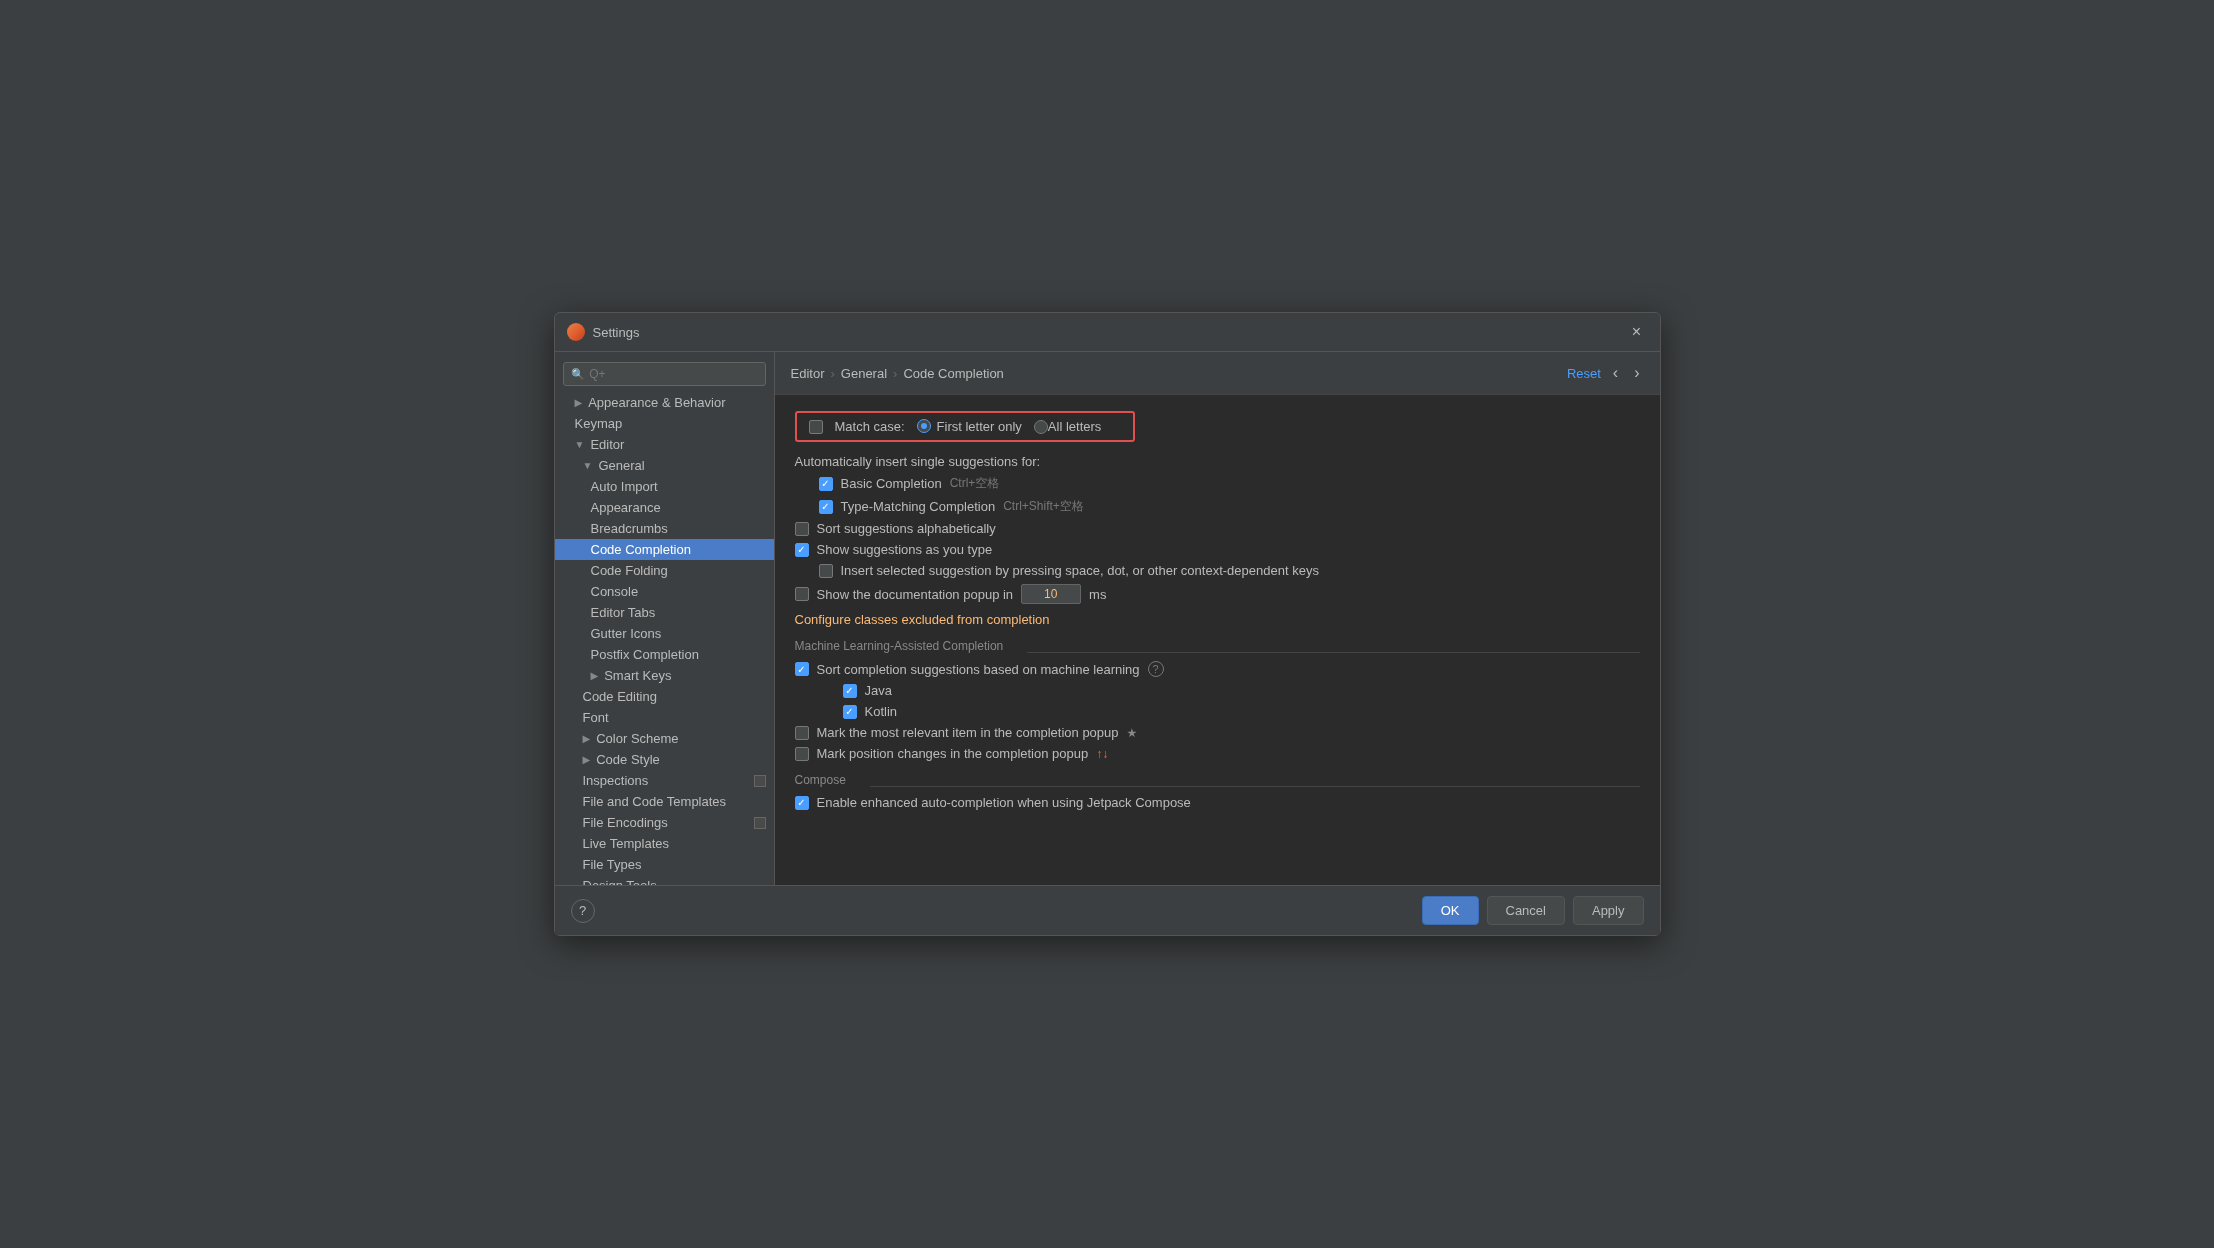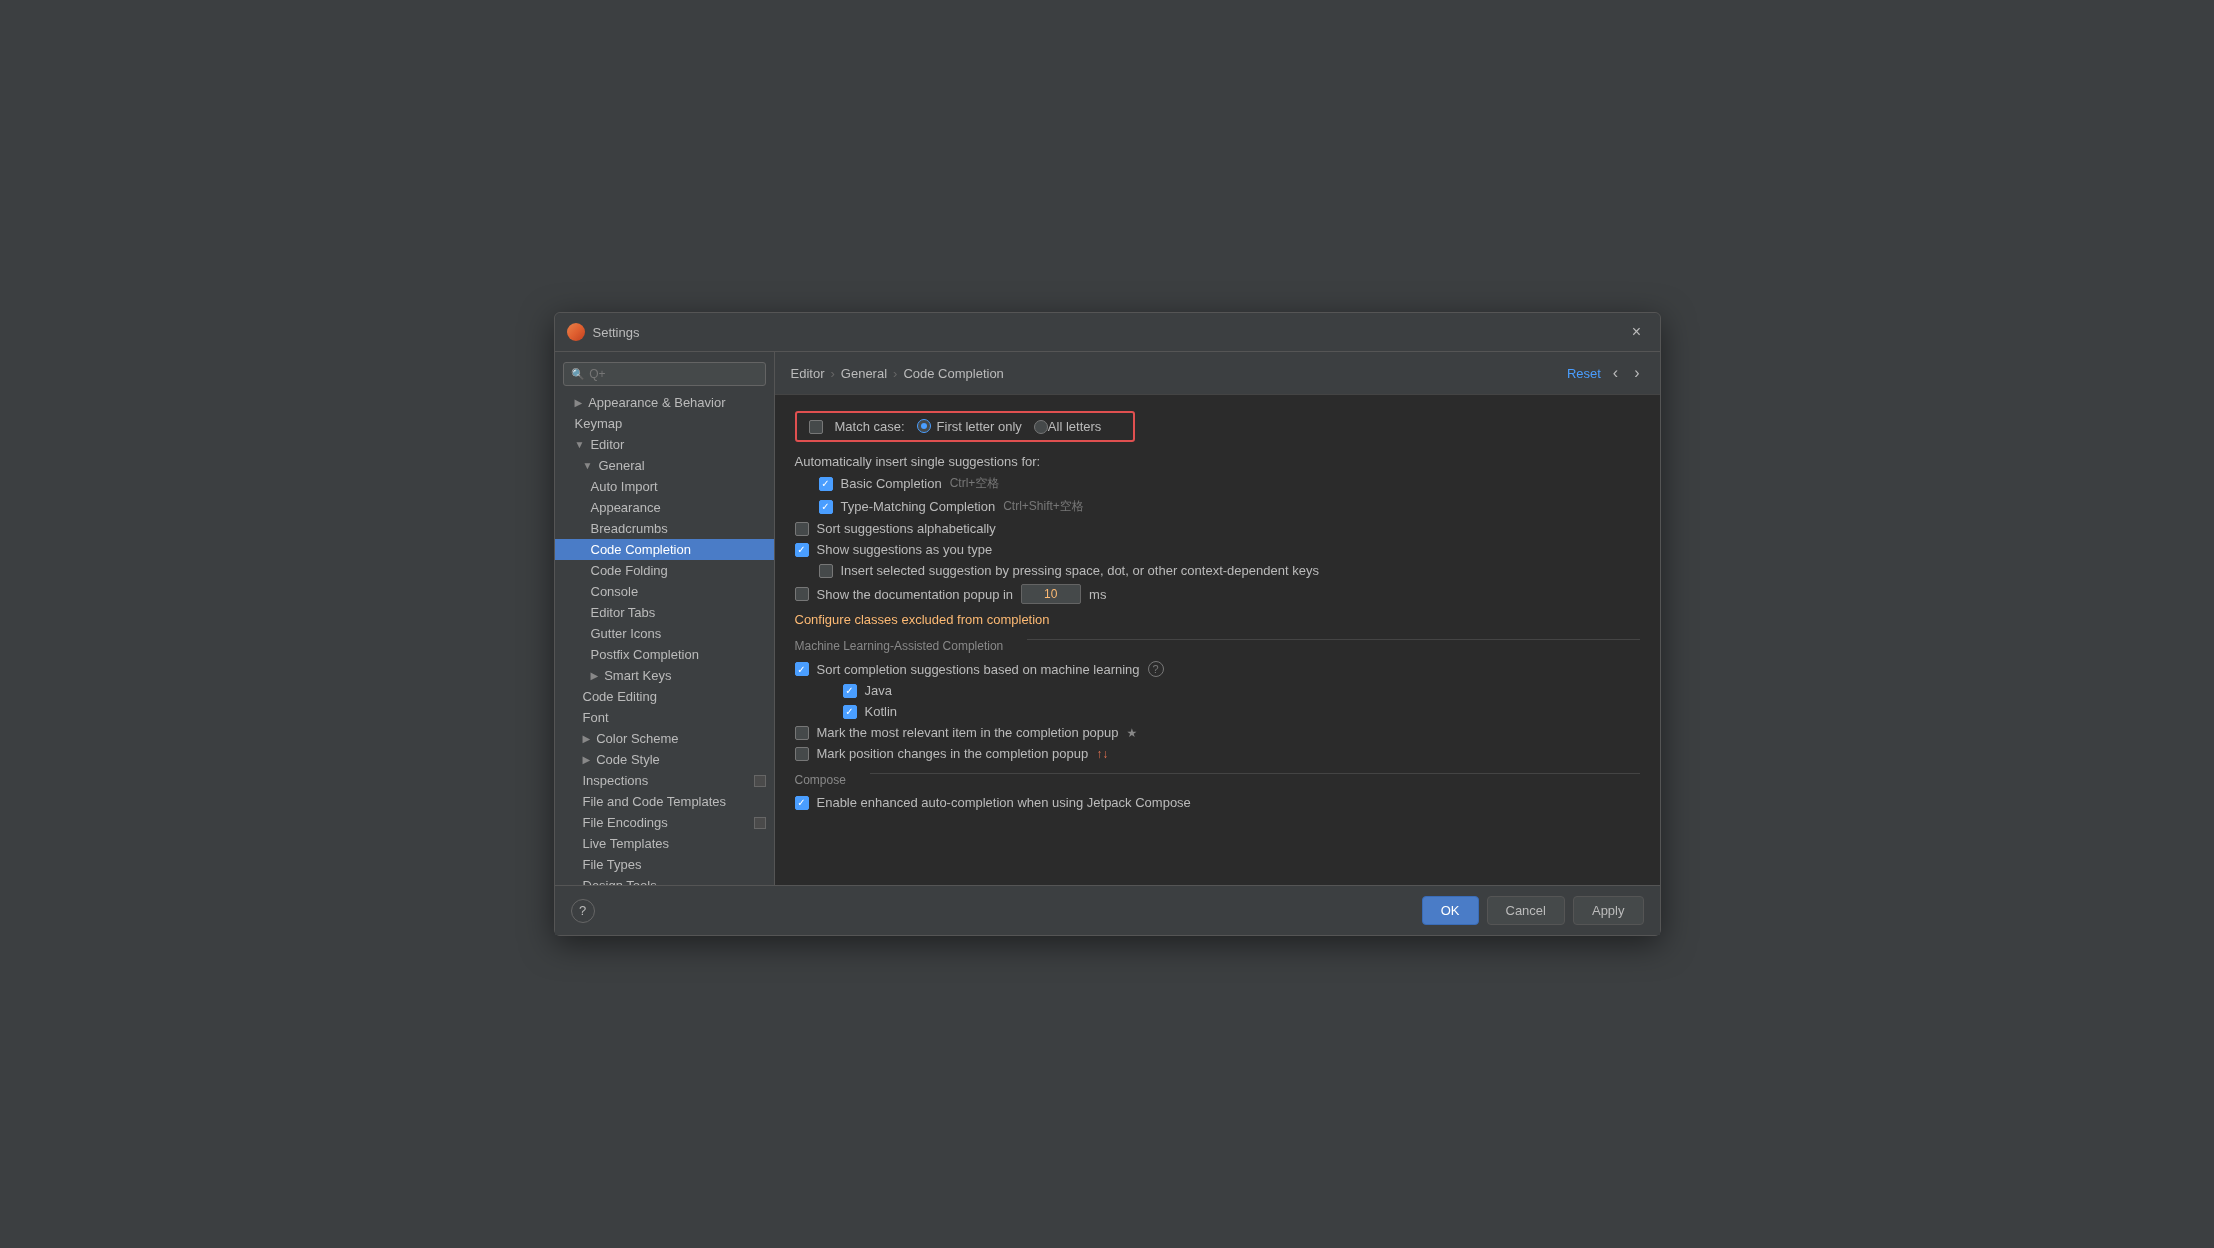--- a/index.html
+++ b/index.html
@@ -35,21 +35,21 @@
     .row { display: flex; align-items: center; gap: 8px; margin-bottom: 6px; font-size: 13px; color: #bbb; }
     .row.indented { padding-left: 24px; }
     .row.indented2 { padding-left: 48px; }
     .cb { width: 14px; height: 14px; border: 1px solid #777; background: #45494a; border-radius: 2px; display: flex; align-items: center; justify-content: center; flex-shrink: 0; cursor: pointer; }
     .cb.checked { background: #4a9eff; border-color: #4a9eff; color: #fff; font-size: 10px; }
     .rb { width: 14px; height: 14px; border: 1px solid #777; background: #45494a; border-radius: 50%; display: flex; align-items: center; justify-content: center; flex-shrink: 0; cursor: pointer; }
     .rb.checked { border-color: #4a9eff; }
     .rb.checked::after { content: ''; width: 6px; height: 6px; background: #4a9eff; border-radius: 50%; }
     .shortcut { color: #777; font-size: 12px; }
     .link { color: #fdba74; cursor: pointer; text-decoration: none; }
-    .separator-section { margin: 12px 0 8px 0; display: flex; align-items: flex-start; gap: 24px; }
+    .separator-section { margin: 12px 0 8px 0; display: flex; align-items: flex-end; gap: 24px; }
     .sep-label { color: #888; font-size: 12px; white-space: nowrap; }
     .sep-line { flex: 1; border-top: 1px solid #444; }
     .text-input { background: #45494a; border: 1px solid #646464; color: #fdba74; font-size: 12px; padding: 2px 22px; width: 60px; border-radius: 2px; }
     .help-icon { width: 16px; height: 16px; border: 1px solid #777; border-radius: 50%; color: #777; font-size: 11px; display: inline-flex; align-items: center; justify-content: center; cursor: pointer; }
     .arrows-icon { color: #e07050; font-size: 12px; }
     .star-icon { color: #888; font-size: 12px; }
     
     .bottom-bar { border-top: 1px solid #555; padding: 10px 16px; display: flex; align-items: center; justify-content: space-between; background: #3c3f41; }
     .help-btn { width: 24px; height: 24px; border: 1px solid #666; border-radius: 50%; background: none; color: #bbb; cursor: pointer; font-size: 13px; display: flex; align-items: center; justify-content: center; }
     .bottom-buttons { display: flex; gap: 8px; }

